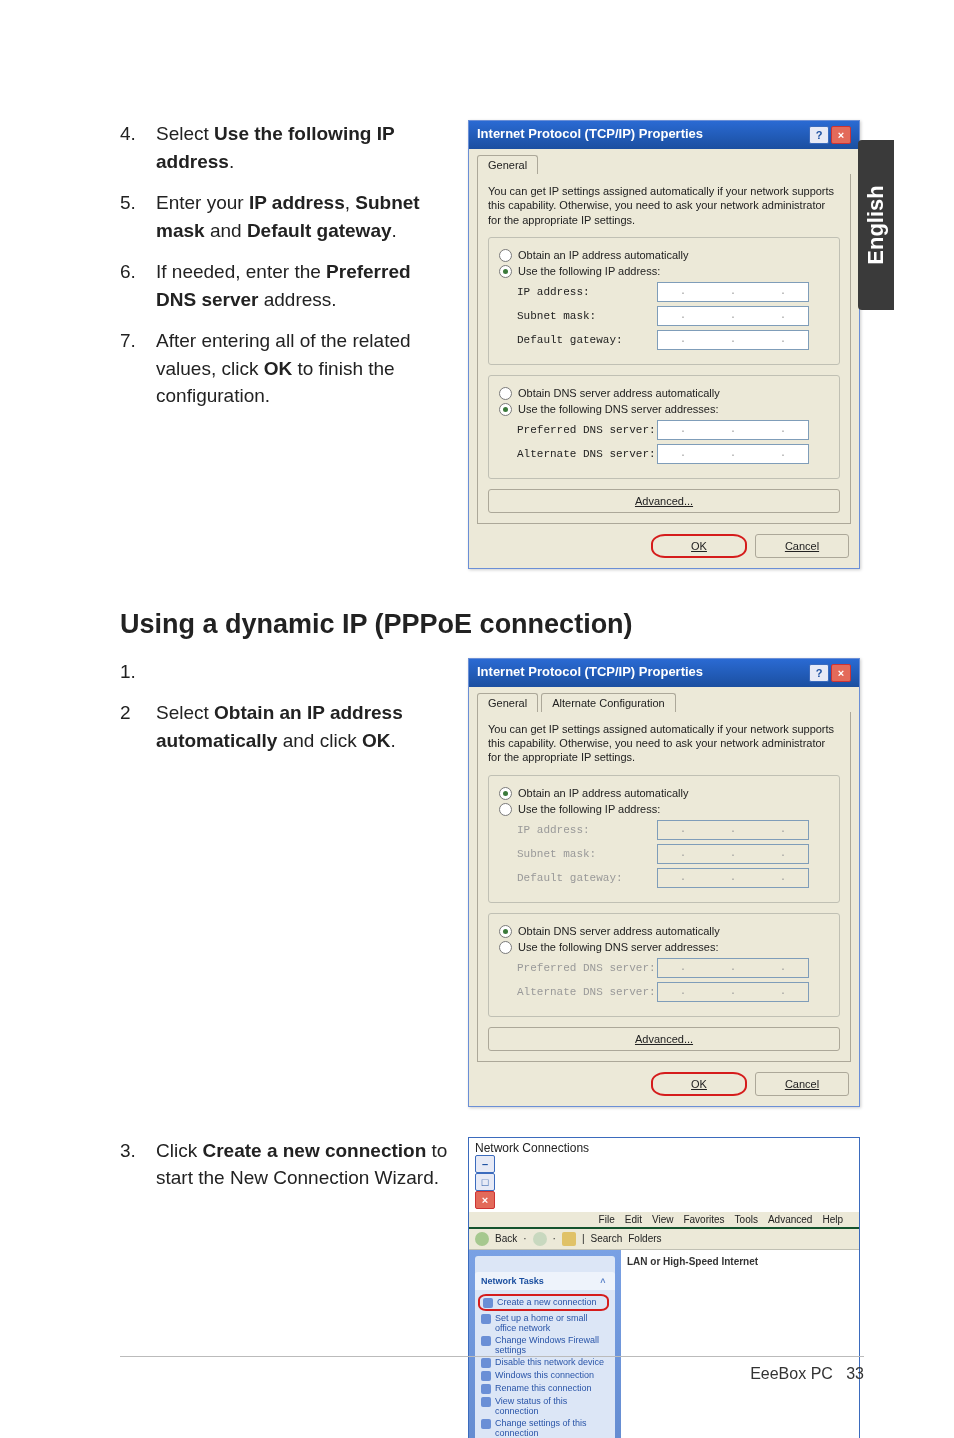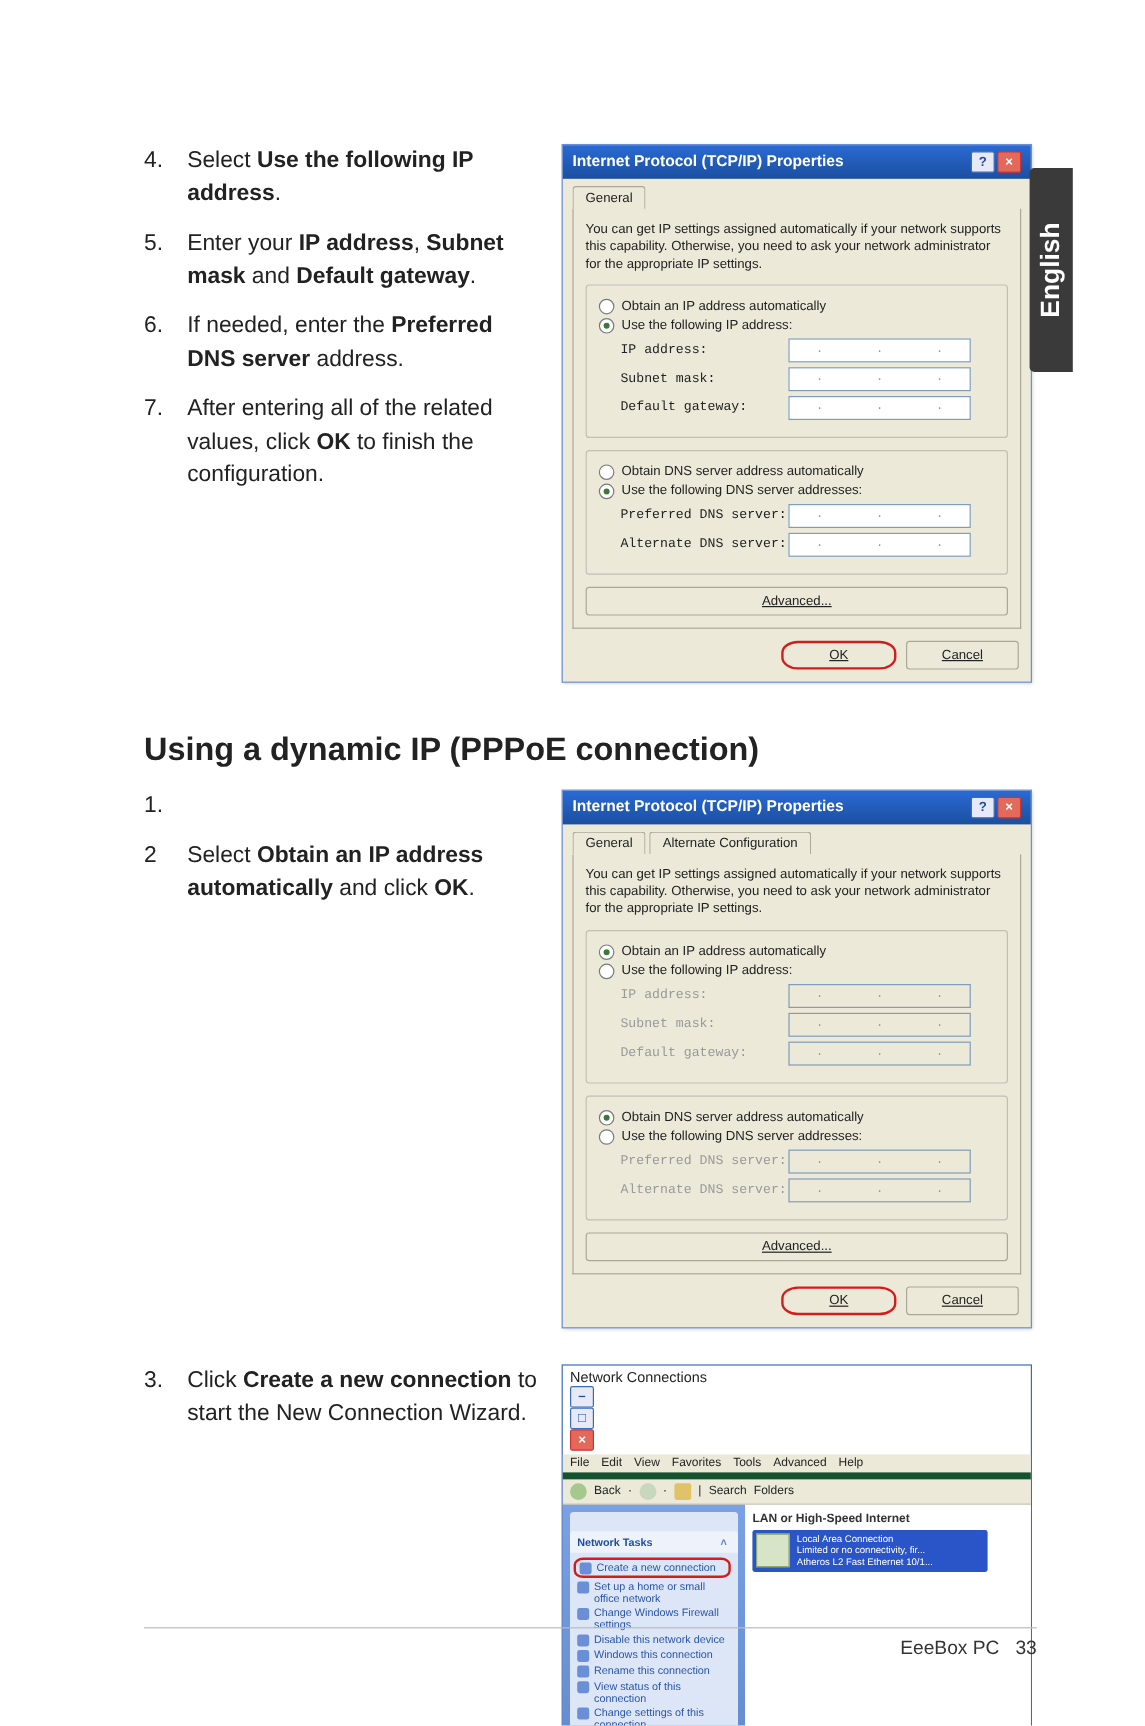--- a/index.html
+++ b/index.html
@@ -150,21 +150,21 @@
   .hl-oval{
     border:2px solid #d51c1c;border-radius:14px/10px;padding:0;
     display:inline-flex;align-items:center;justify-content:center;
   }
   .hl-oval .btn{border:none;background:transparent;height:20px;}
   
   .ncwin{
     width:390px;border:1px solid #3b6bbd;background:#fff;font-family:Tahoma,sans-serif;font-size:10px;
   }
   .ncwin .titlebar{font-size:12px;padding:3px 6px;}
-  .ncwin .menubar{background:#ece9d8;padding:2px 6px;font-size:10px;border-bottom:6px solid #14532d;}
+  .ncwin .menubar{background:#ece9d8;padding:2px 6px;font-size:10px;border-bottom:2px solid #14532d;text-align:right;}
   .ncwin .menubar span{margin-right:10px;}
   .ncwin .toolbar{background:#ece9d8;padding:3px 6px;border-bottom:1px solid #c0c0b4;display:flex;align-items:center;gap:6px;}
   .tbicon{width:14px;height:14px;border-radius:50%;background:#7fb46a;display:inline-block;}
   .tbicon.back{background:#a6c88f;}
   .tbicon.fwd{background:#c8d8bf;}
   .tbicon.up{background:#e0c268;border-radius:2px;}
   .nc-body{display:flex;min-height:240px;}
   .nc-side{width:140px;background:#6a8fd6;background:linear-gradient(#7aa1e4,#5a82c8);padding:6px;color:#fff;}
   .nc-panel{background:#dce6f6;color:#1b4fa0;border-radius:3px;margin-bottom:6px;padding:20px 6px;font-size:9px;}
   .nc-panel .ptitle{font-weight:bold;color:#1b4fa0;background:#eef3fb;margin:-4px -6px 4px -6px;padding:3px 6px;border-radius:3px 3px 0 0;display:flex;justify-content:space-between;align-items:center;}
@@ -472,28 +472,20 @@
             <div class="ptitle">
                 <span>Other Places</span>
                 <span class="chev">˄</span>
               </div>
 
           </div>
 
         </div>
         <div class="nc-main">
           <div class="nc-header">LAN or High-Speed Internet</div>
-          <div class="nc-item">
-            <div class="nicimg"></div>
-            <div class="nictext">
-              <div>Local Area Connection</div>
-              <div>Limited or no connectivity, fir...</div>
-              <div>Atheros L2 Fast Ethernet 10/1...</div>
-            </div>
-          </div>
         </div>
       </div>
     </div>
   </div>
 
   <div class="footer">
     <span>EeeBox PC</span>&nbsp;&nbsp;&nbsp;<span>33</span>
   </div>
 </div>
 

